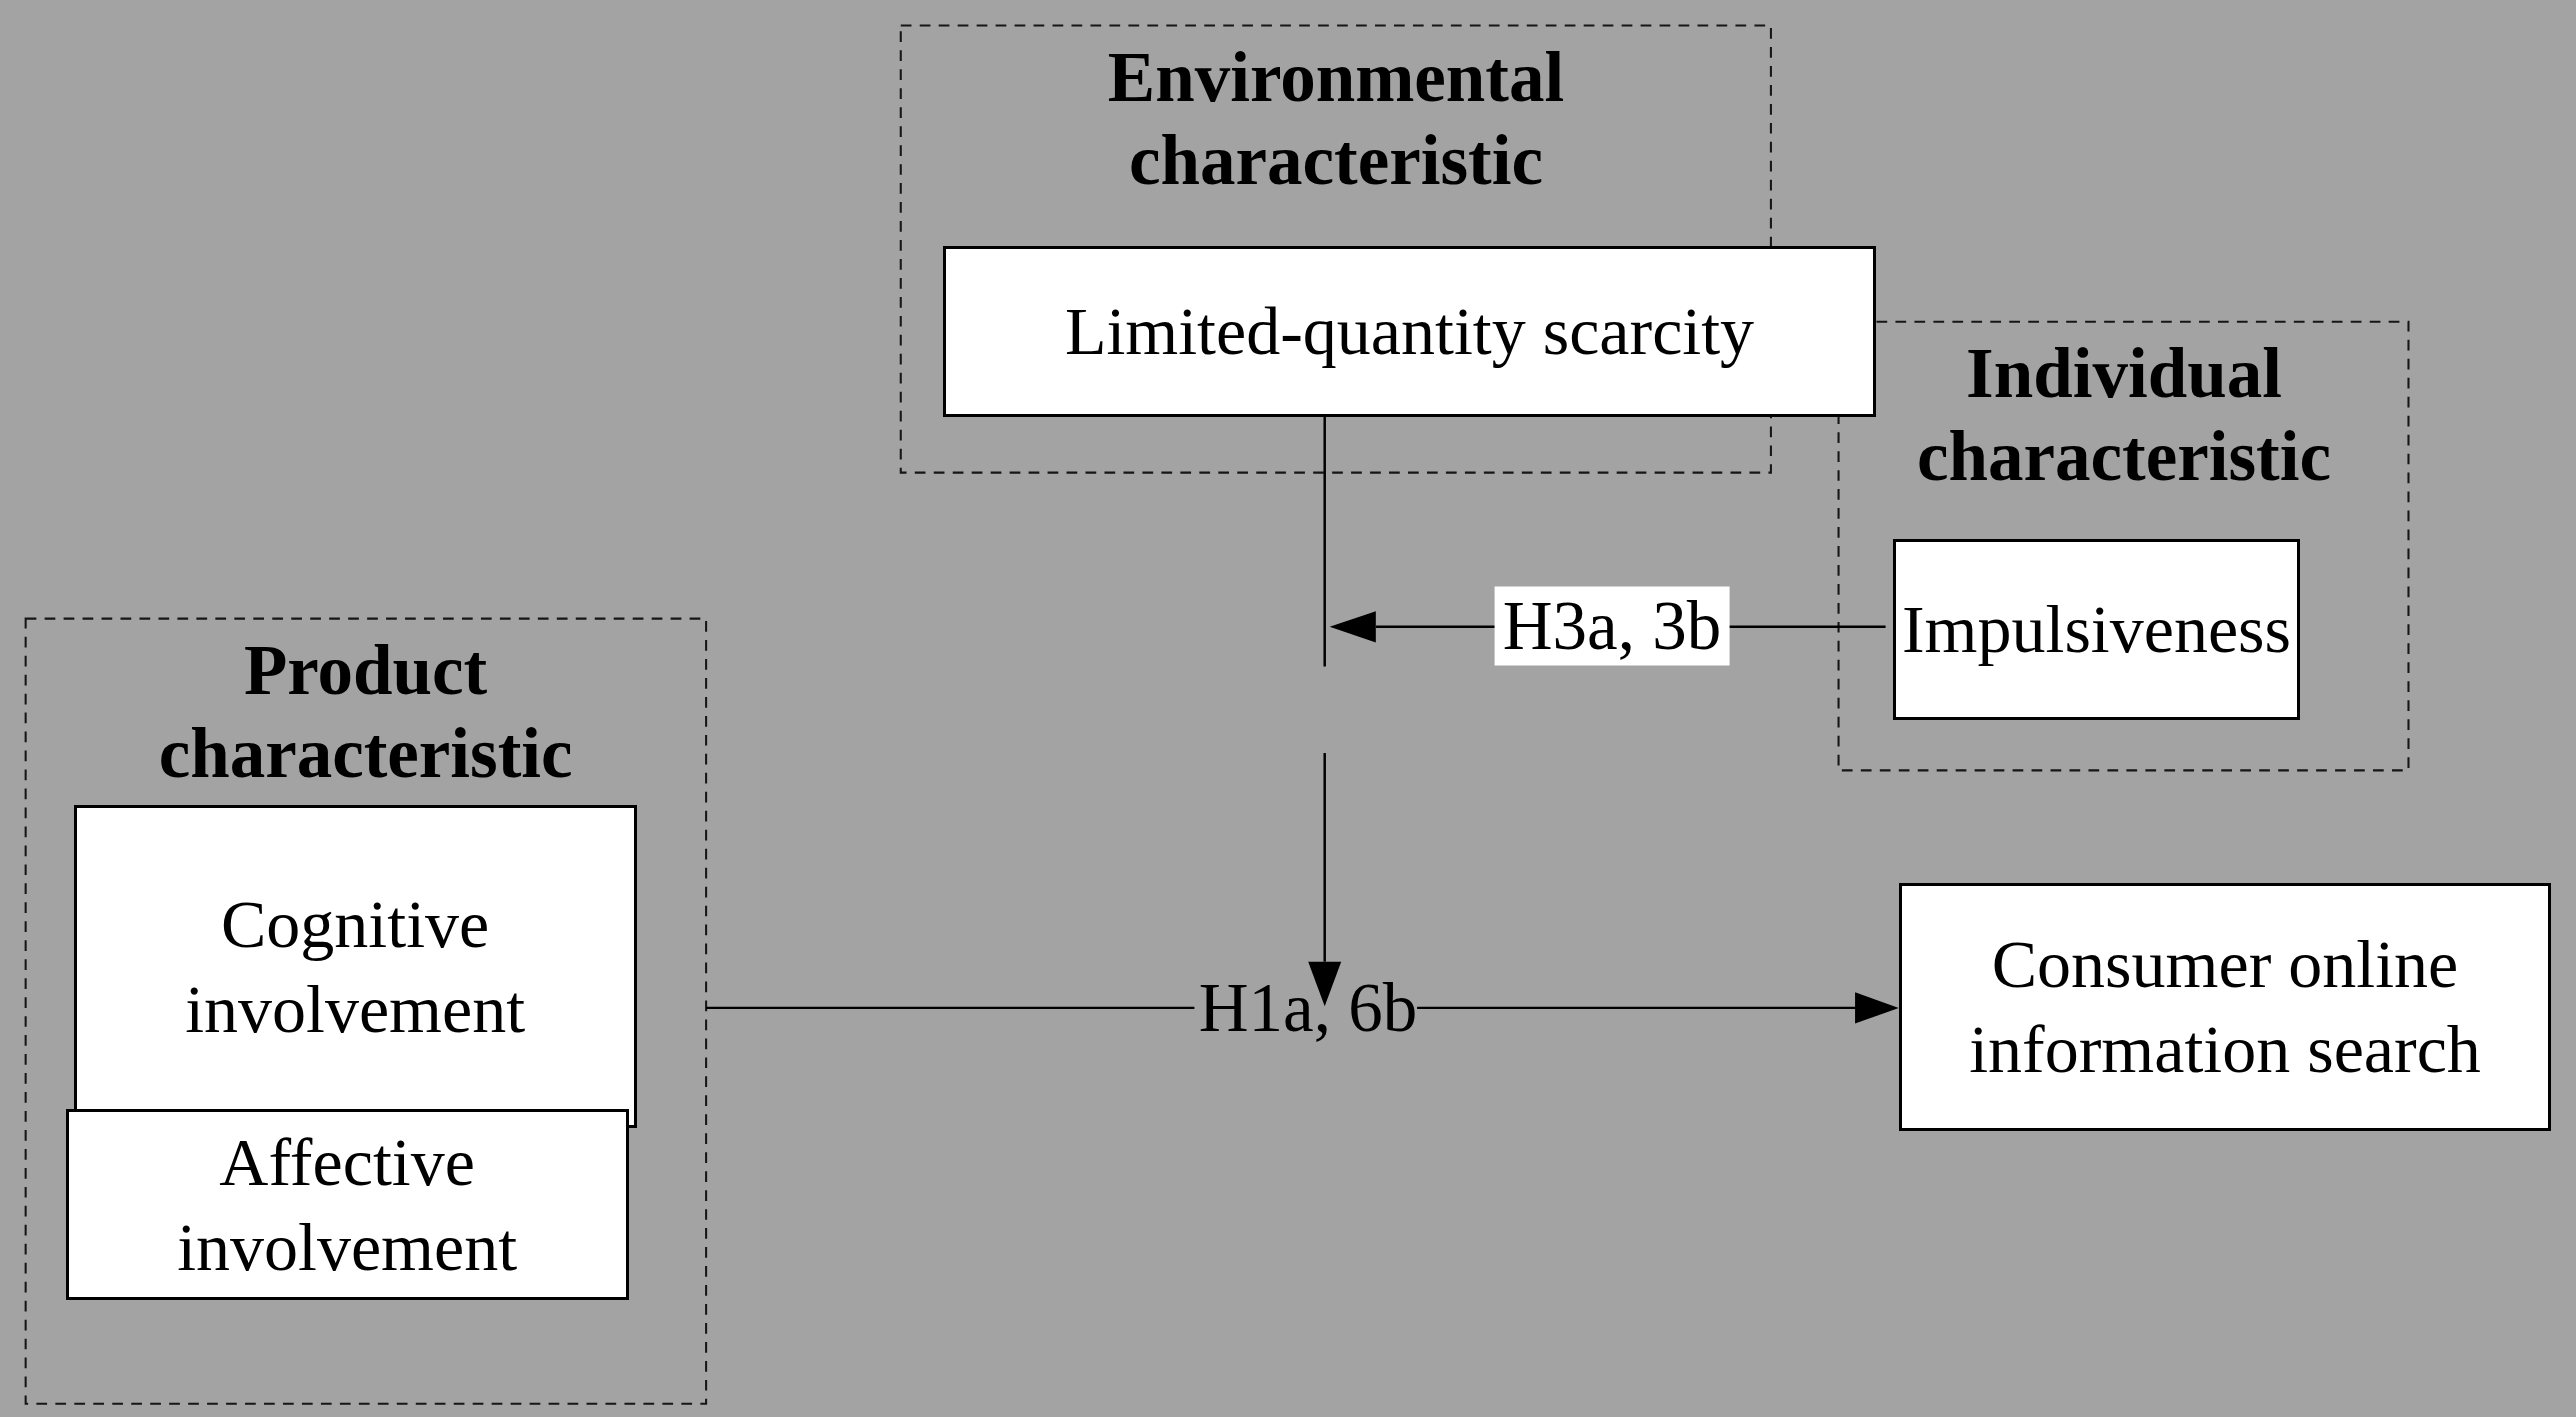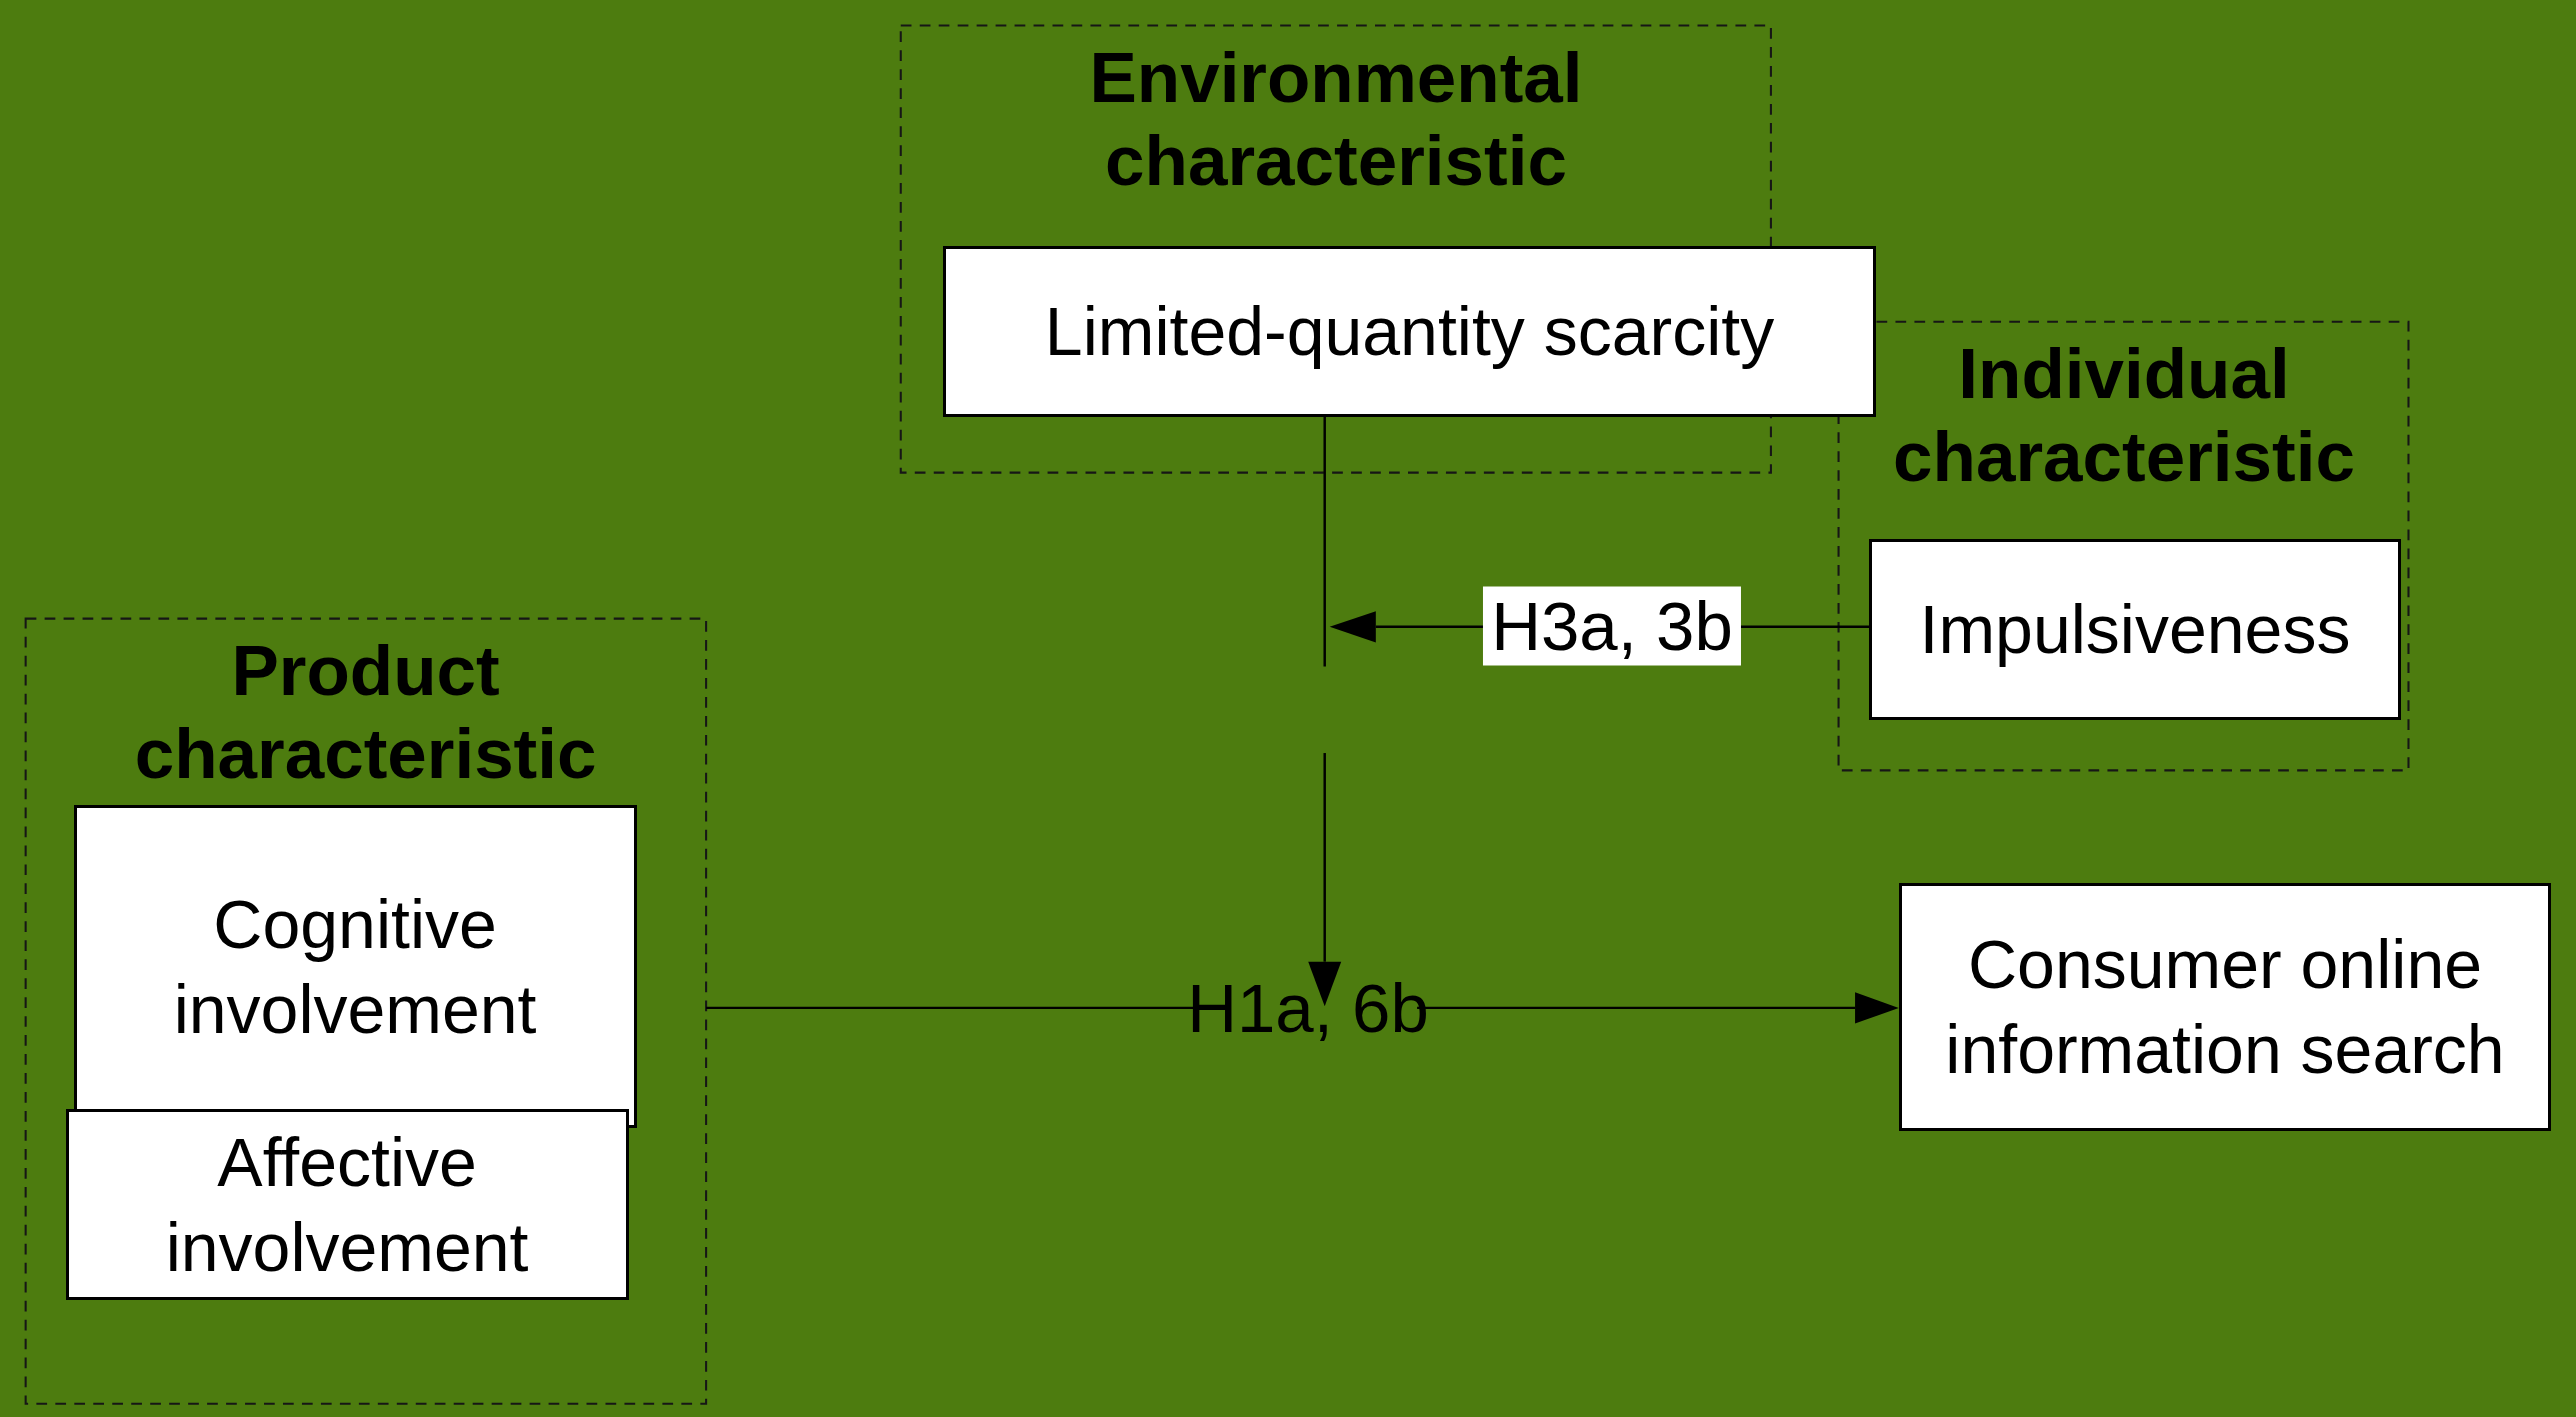--- a/index.html
+++ b/index.html
@@ -1,20 +1,20 @@
 <!DOCTYPE html>
 <html style="font-size:13px"><head>
 <meta charset="utf-8">
 <style>
   html,body{margin:0;padding:0;background:#ffffff;}
   .canvas{
     position:relative;
     width:2576px;height:1417px;
-    background:#4d7c0f;
-    font-family:Liberation Sans, sans-serif;
+    background:#a3a3a3;
+    font-family:Liberation Serif, serif;
     color:#000;
     overflow:hidden;
   }
   svg.layer{position:absolute;left:0;top:0;width:2576px;height:1417px;pointer-events:none;}
   .layer-lines{z-index:1;}
   .layer-arrowheads{z-index:4;}
   .group{position:absolute;z-index:2;}
   .group-title{
     position:absolute;left:0;right:0;top:10px;
     text-align:center;
@@ -37,21 +37,21 @@
     transform:translate(-50%,-50%);
     font-size:69px;line-height:1;
     white-space:nowrap;
     z-index:3;
   }
   .hlabel.bg{background:#ffffff;padding:5px 8.2px;}
   
   #env-group{left:901px;top:25.6px;width:870px;height:447px;}
   #scarcity-box{left:42px;top:220px;width:933px;height:171px;}
   #ind-group{left:1839px;top:322px;width:570px;height:449px;}
-  #impulsiveness-box{left:30px;top:217px;width:532px;height:181px;}
+  #impulsiveness-box{left:54px;top:217px;width:407px;height:181px;}
   #prod-group{left:25.6px;top:619px;width:680px;height:785px;}
   #cognitive-box{left:48px;top:186px;width:563px;height:323px;}
   #affective-box{left:40px;top:490px;width:563px;height:191px;}
   #consumer-box{left:1899px;top:883px;width:652px;height:248px;}
   #h2-label{left:1324px;top:708px;}
   #h3-label{left:1612px;top:626px;}
   #h1-label{left:1308px;top:1008px;}
 </style>
 </head>
 <body>

